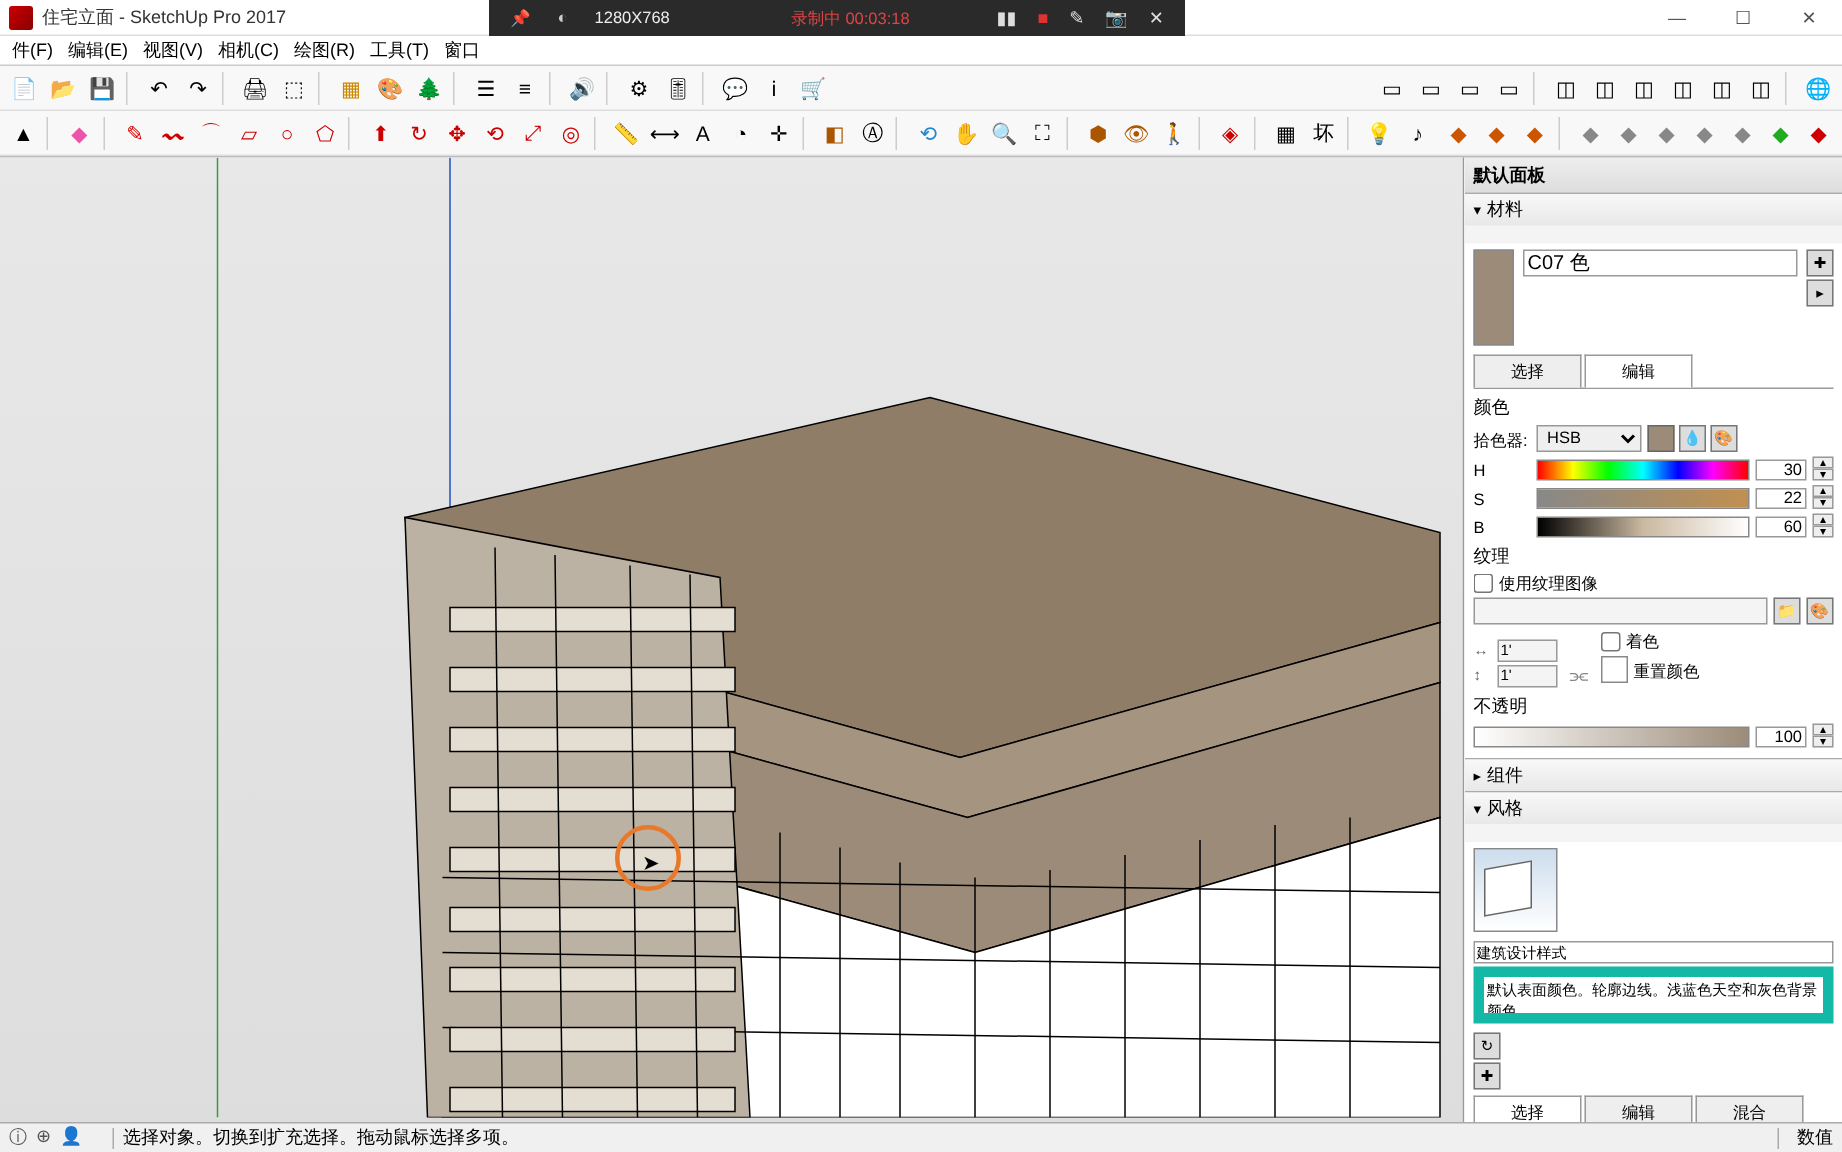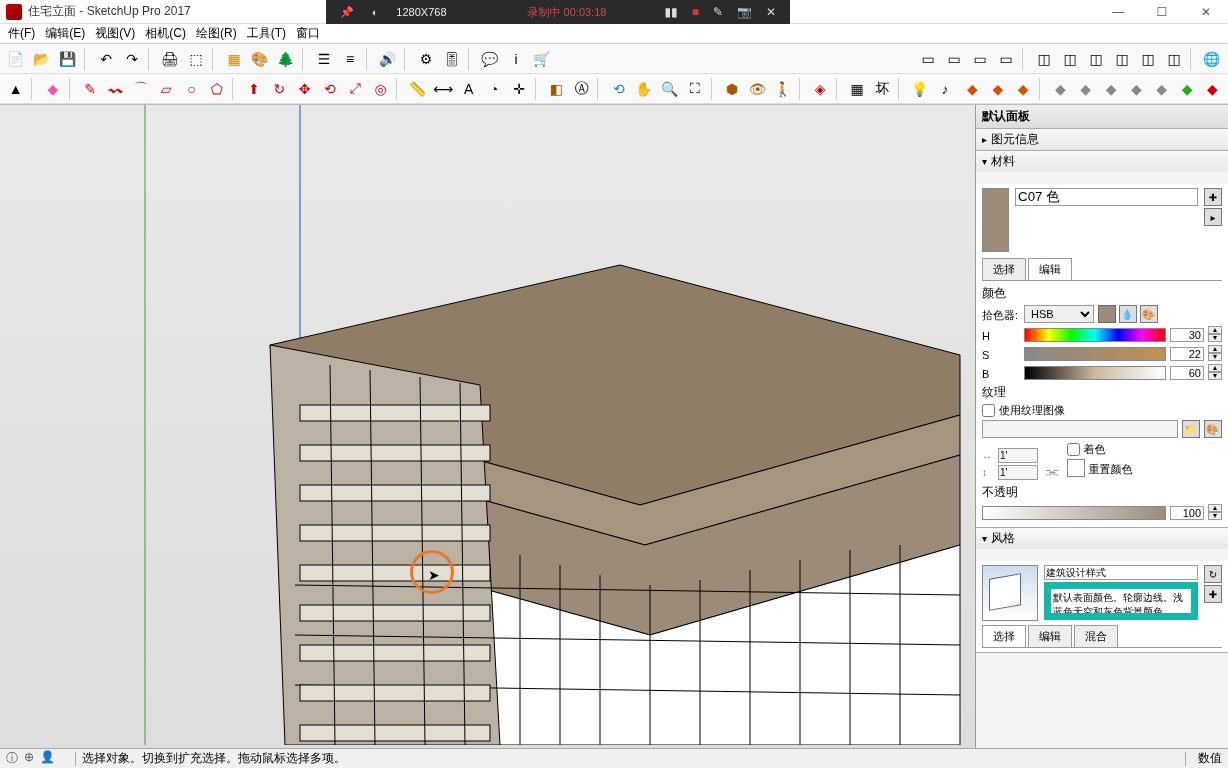--- a/index.html
+++ b/index.html
@@ -40,37 +40,37 @@
 .panel-sec-hdr { background: linear-gradient(#f8f8f8,#e8e8e8); padding: 2px 6px; cursor: pointer; display: flex; align-items: center; font-size: 12px; }
 .panel-sec-hdr::before { content: "▸"; margin-right: 4px; font-size: 10px; }
 .panel-sec-hdr.open::before { content: "▾"; }
 .panel-body { background: #fff; padding: 4px 6px; font-size: 11px; margin-top: 12px; }
 
 .mat-preview { display: flex; gap: 6px; align-items: flex-start; }
 .mat-swatch { width: 64px; height: 64px; background: #9c8b78; border: 1px solid #888; }
 .mat-name { flex: 1; border: 1px solid #999; padding: 2px; background: #fff; height: 18px; }
 
 .tabs { display: flex; border-bottom: 1px solid #999; margin-top: 6px; }
-.tab { padding: 3px 10px; border: 1px solid #999; border-bottom: none; background: #eee; cursor: pointer; margin-right: 2px; font-size: 11px; }
+.tab { padding: 3px 24px; border: 1px solid #999; border-bottom: none; background: #eee; cursor: pointer; margin-right: 2px; font-size: 11px; }
 .tab.active { background: #fff; }
 
 .section-label { font-weight: normal; margin: 4px 0 2px; font-size: 12px; }
 .row { display: flex; align-items: flex-end; gap: 4px; margin: 3px 0; }
 .row label { width: 38px; font-size: 11px; }
 .row select, .row input[type=text] { border: 1px solid #999; font-size: 11px; padding: 1px 2px; }
 .slider { flex: 1; height: 14px; border: 1px solid #888; position: relative; }
 .slider.h { background: linear-gradient(90deg, red, yellow, lime, cyan, blue, magenta, red); }
 .slider.s { background: linear-gradient(90deg, #888, #c09050); }
 .slider.b { background: linear-gradient(90deg, #000, #cbb9a0, #fff); }
 .slider.op { background: linear-gradient(90deg, #fff 0%, #9c8b78 100%); }
 .numbox { width: 34px; border: 1px solid #999; text-align: right; padding: 0 2px; font-size: 11px; }
 .spin { width: 14px; font-size: 8px; display: flex; flex-direction: column; }
 .spin div { border: 1px solid #999; height: 8px; line-height: 6px; text-align: center; background: #eee; cursor: pointer; }
 
-.style-preview { display: flex; gap: 6px; }
+.style-preview { display: flex; gap: 6px; flex-direction: column; }
 .style-thumb { width: 56px; height: 56px; border: 1px solid #888; background: linear-gradient(#cde,#fff); position: relative; }
 .style-thumb::after { content:""; position:absolute; left:6px; top:10px; width:30px; height:30px; background:#fff; border:1px solid #666; transform: skewY(-10deg); }
 .style-desc { flex: 1; font-size: 10px; }
 .style-desc input { width: 100%; border: 1px solid #999; margin-bottom: 2px; font-size: 10px; padding: 1px; }
 .style-desc .txt { border: 7px solid #14b8a6; padding: 2px; height: 38px; overflow: hidden; }
 
 
 .statusbar { position: absolute; bottom: 0; left: 0; right: 0; height: 20px; background: #f0f0f0; border-top: 1px solid #aaa; display: flex; align-items: center; padding: 0 6px; font-size: 12px; }
 .statusbar .sb-icons { display: flex; gap: 6px; margin-right: 14px; }
 .statusbar .sb-icons span { cursor: pointer; color: #555; }
@@ -281,23 +281,20 @@
         <line x1="460" y1="278" x2="465" y2="640"></line>
       </g>
     </svg>
     <div class="cursor-ring"></div>
     <div class="cursor-arrow">➤</div>
   </div>
 
   <div class="sidepanel">
     <div class="panel-title">默认面板</div>
 
-    <div class="panel-sec">
-      <div class="panel-sec-hdr">图元信息</div>
-    </div>
 
     <div class="panel-sec">
       <div class="panel-sec-hdr open">材料</div>
       <div class="panel-body">
         <div class="mat-preview">
           <div class="mat-swatch"></div>
           <input class="mat-name" value="C07 色" style="">
           <div style="display:flex;flex-direction:column;gap:2px">
             <div class="mini-icon">✚</div>
             <div class="mini-icon">▸</div>
@@ -388,20 +385,23 @@
           <div class="slider op"></div>
           <input class="numbox" value="100" style="">
           <div class="spin">
               <div>▴</div>
               <div>▾</div>
             </div>
         </div>
       </div>
     </div>
 
+    <div class="panel-sec">
+      <div class="panel-sec-hdr">组件</div>
+    </div>
 
     <div class="panel-sec">
       <div class="panel-sec-hdr open">风格</div>
       <div class="panel-body">
         <div class="style-preview">
           <div class="style-thumb"></div>
           <div class="style-desc">
             <input value="建筑设计样式" style="">
             <div class="txt">默认表面颜色。轮廓边线。浅蓝色天空和灰色背景颜色</div>
           </div>

